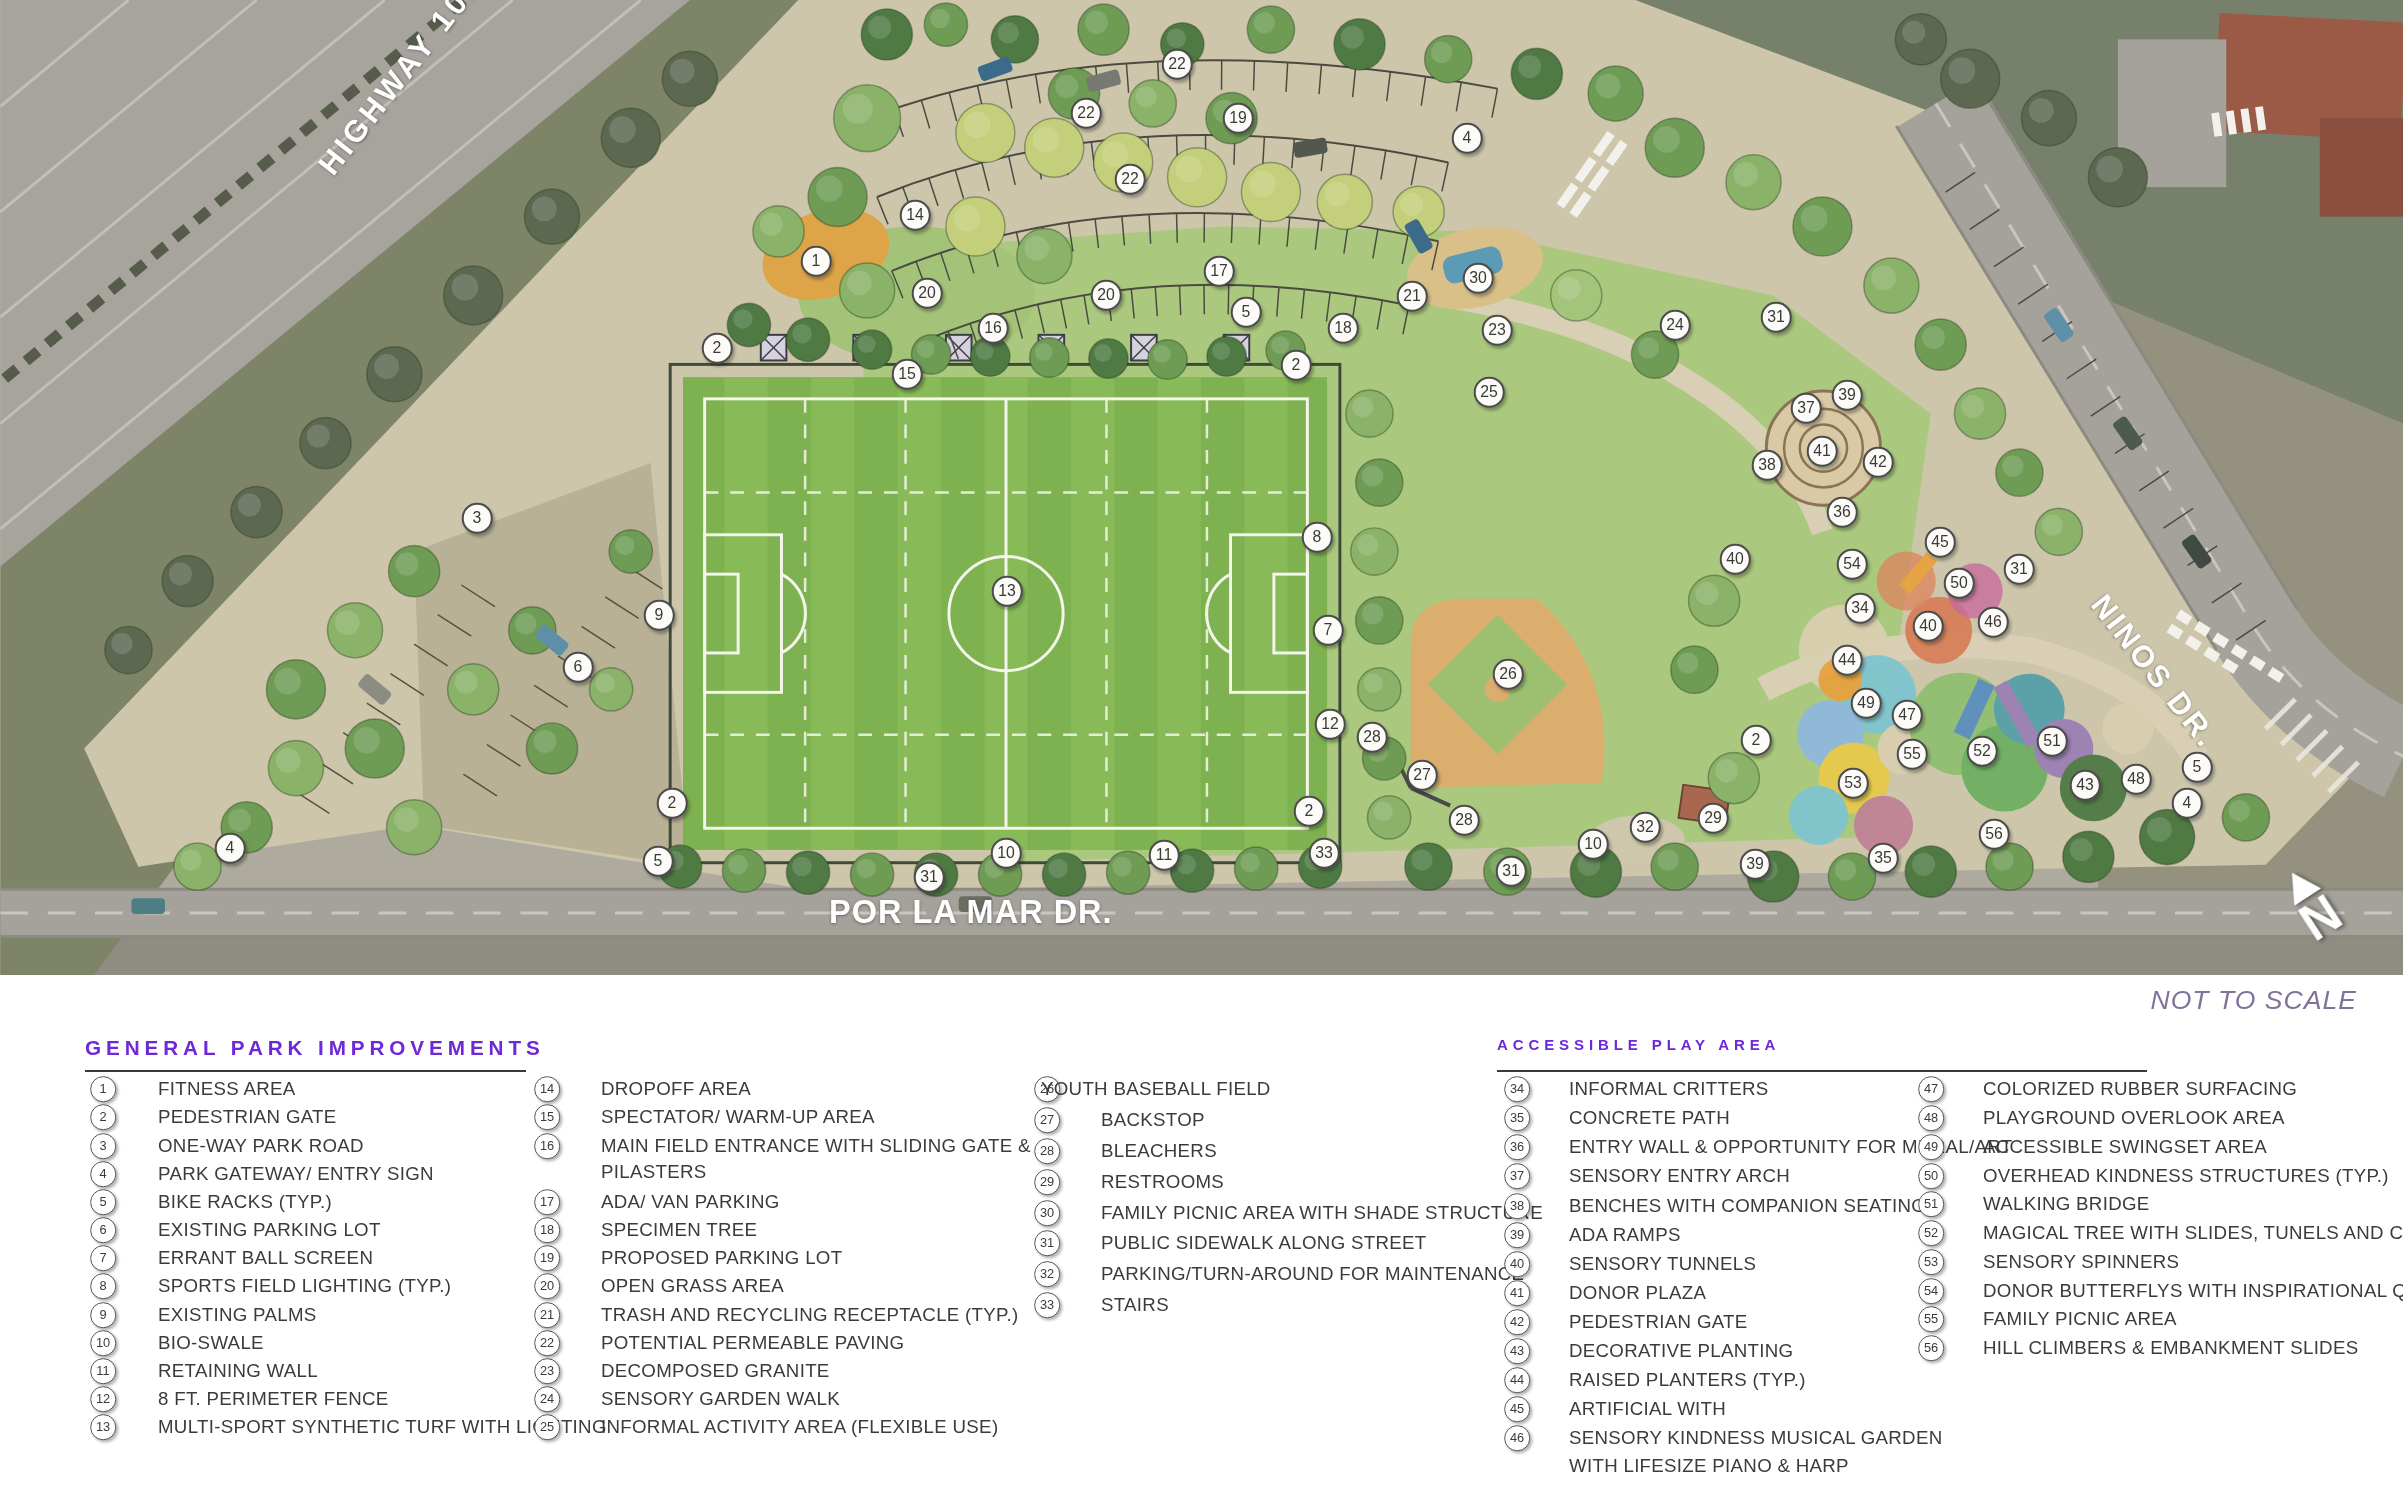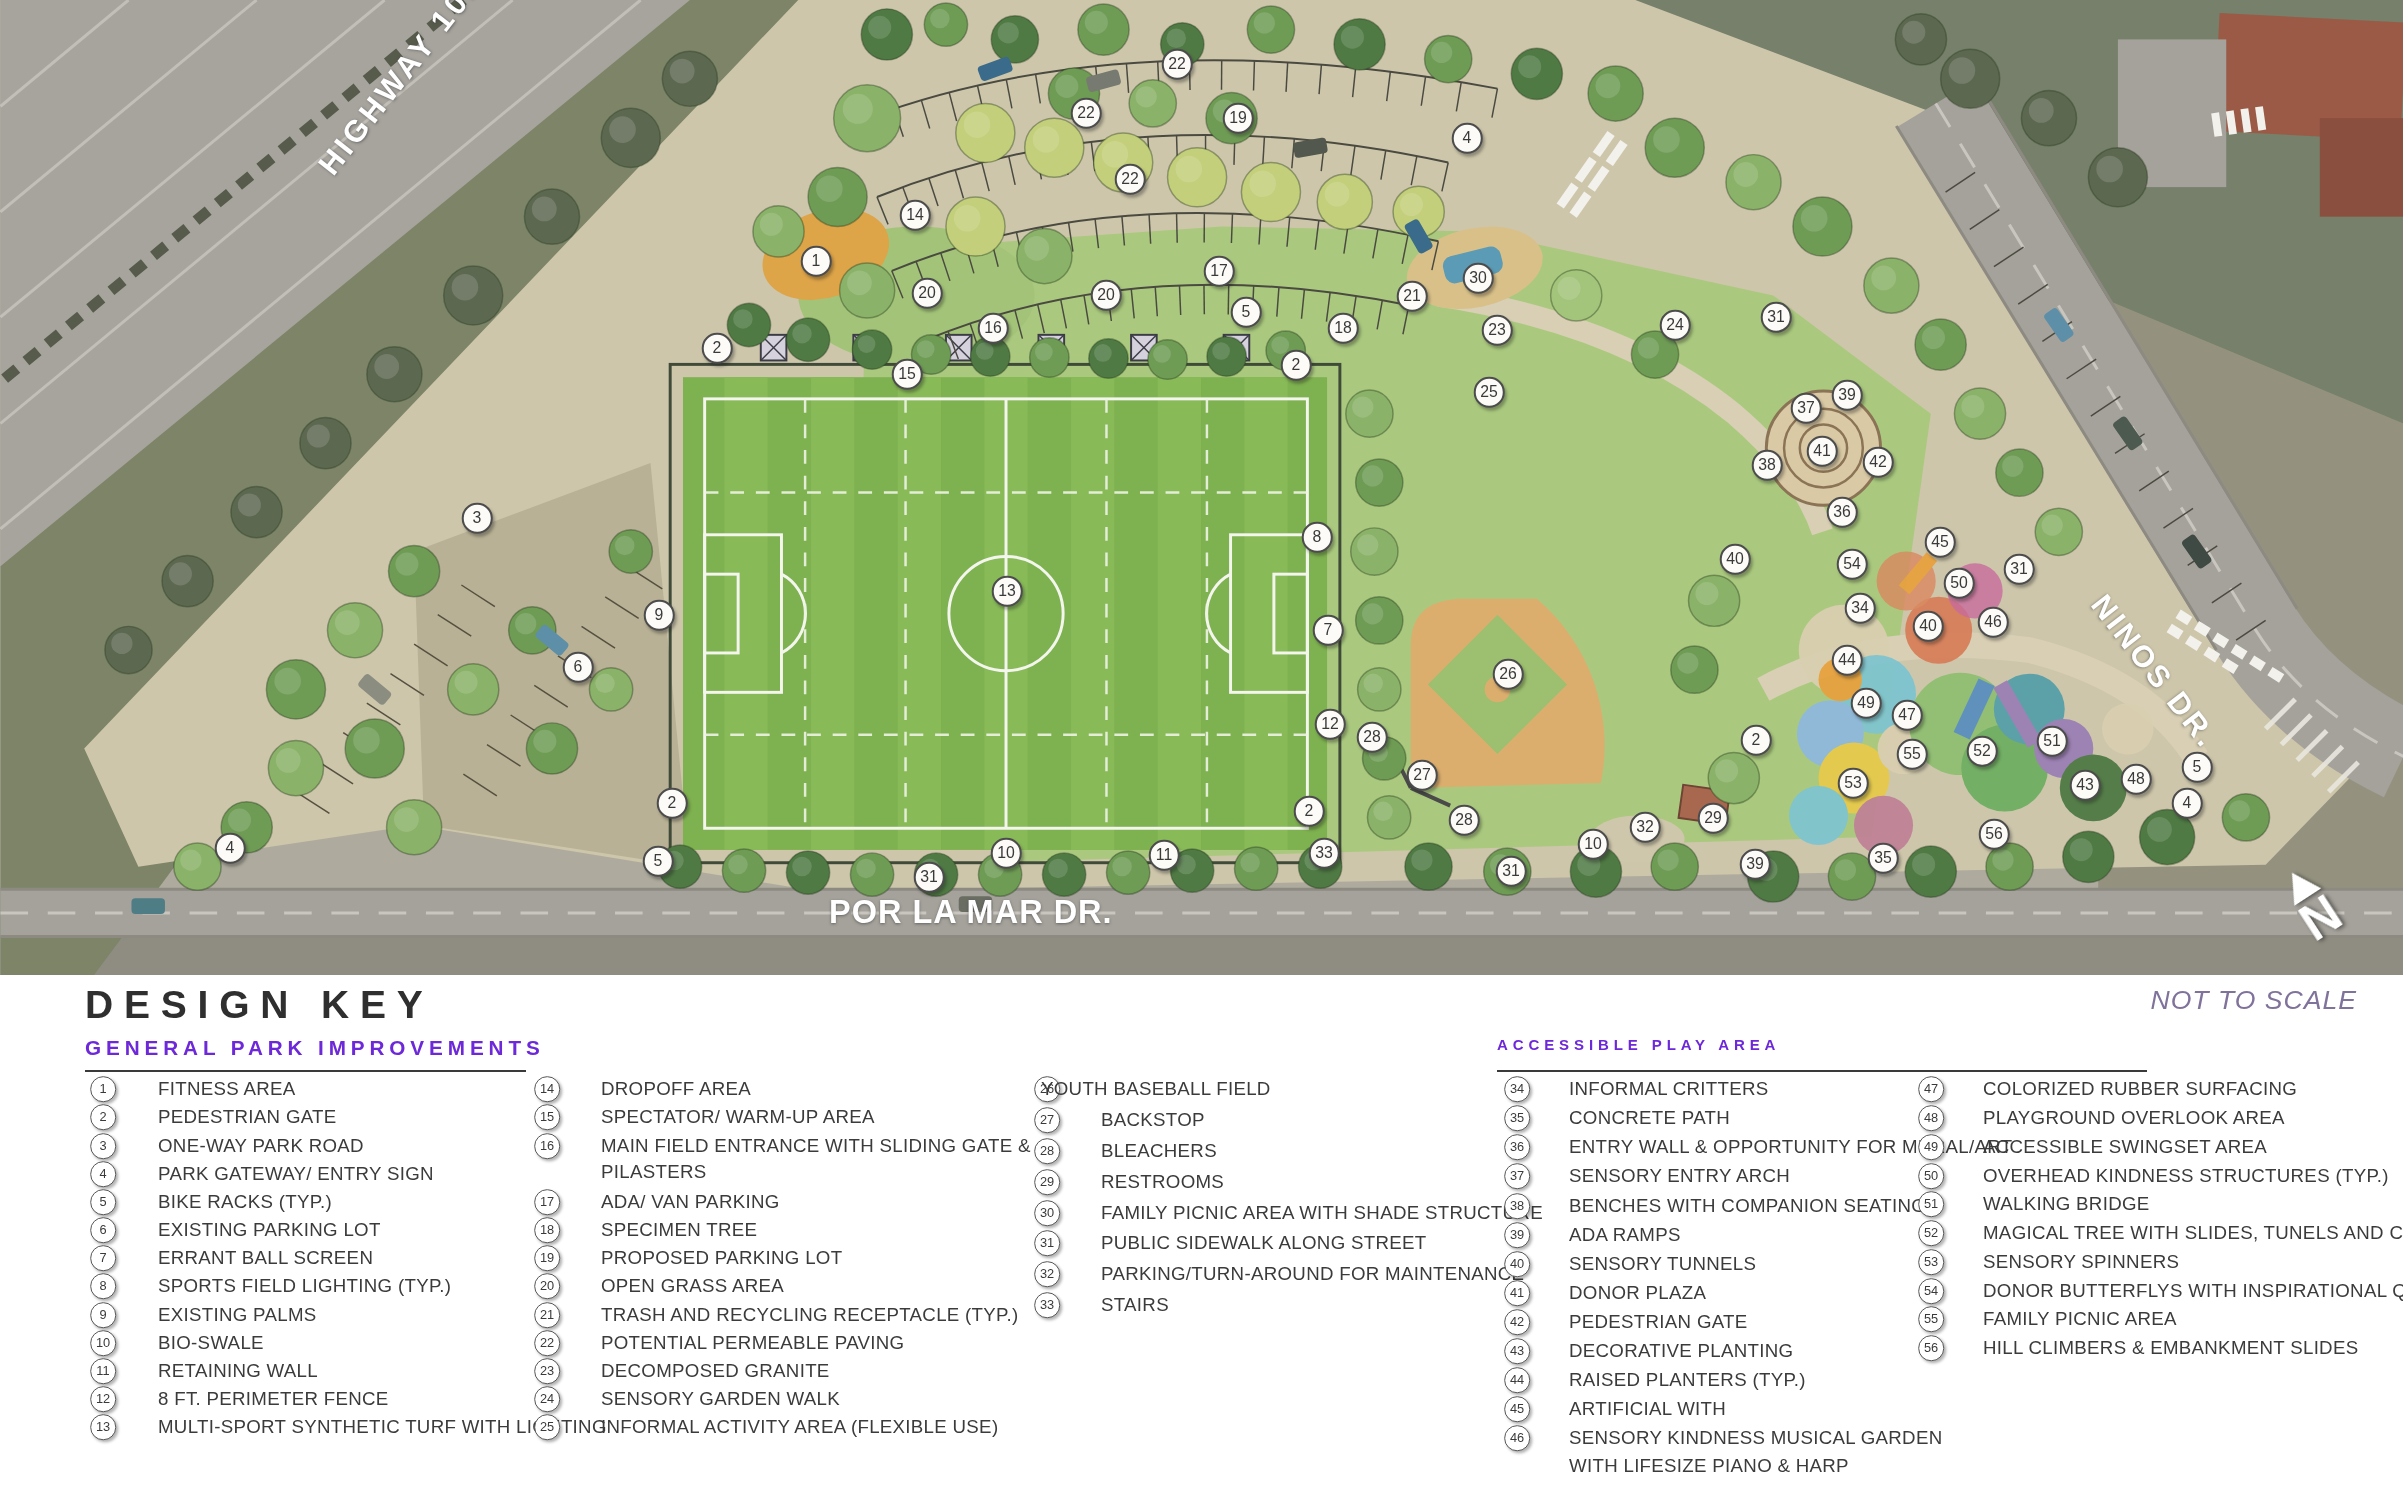--- a/index.html
+++ b/index.html
@@ -662,21 +662,20 @@
         <div class="marker" style="left: 1755px; top: 864px;">39</div>
         <div class="marker" style="left: 1883px; top: 858px;">35</div>
         <div class="marker" style="left: 230px; top: 848px;">4</div>
         <div class="marker" style="left: 658px; top: 861px;">5</div>
         <div class="marker" style="left: 929px; top: 877px;">31</div>
         <div class="marker" style="left: 1511px; top: 871px;">31</div>
       </div>
   </div>
 
   <div id="legend">
-    <div class="legend-title">DESIGN KEY</div>
     <div class="legend-sub">GENERAL PARK IMPROVEMENTS</div>
     <div class="legend-sub-rule"></div>
     <div class="legend-sub2">ACCESSIBLE PLAY AREA</div>
     <div class="legend-sub2-rule"></div>
     <div class="scale-note">NOT TO SCALE</div>
     <div id="keyItems">
         <div class="key-circle" style="left: 103px; top: 114px;">1</div>
         <div class="key-text" style="left: 158px; top: 114px;">FITNESS AREA</div>
         <div class="key-circle" style="left: 103px; top: 142px;">2</div>
         <div class="key-text" style="left: 158px; top: 142px;">PEDESTRIAN GATE</div>

